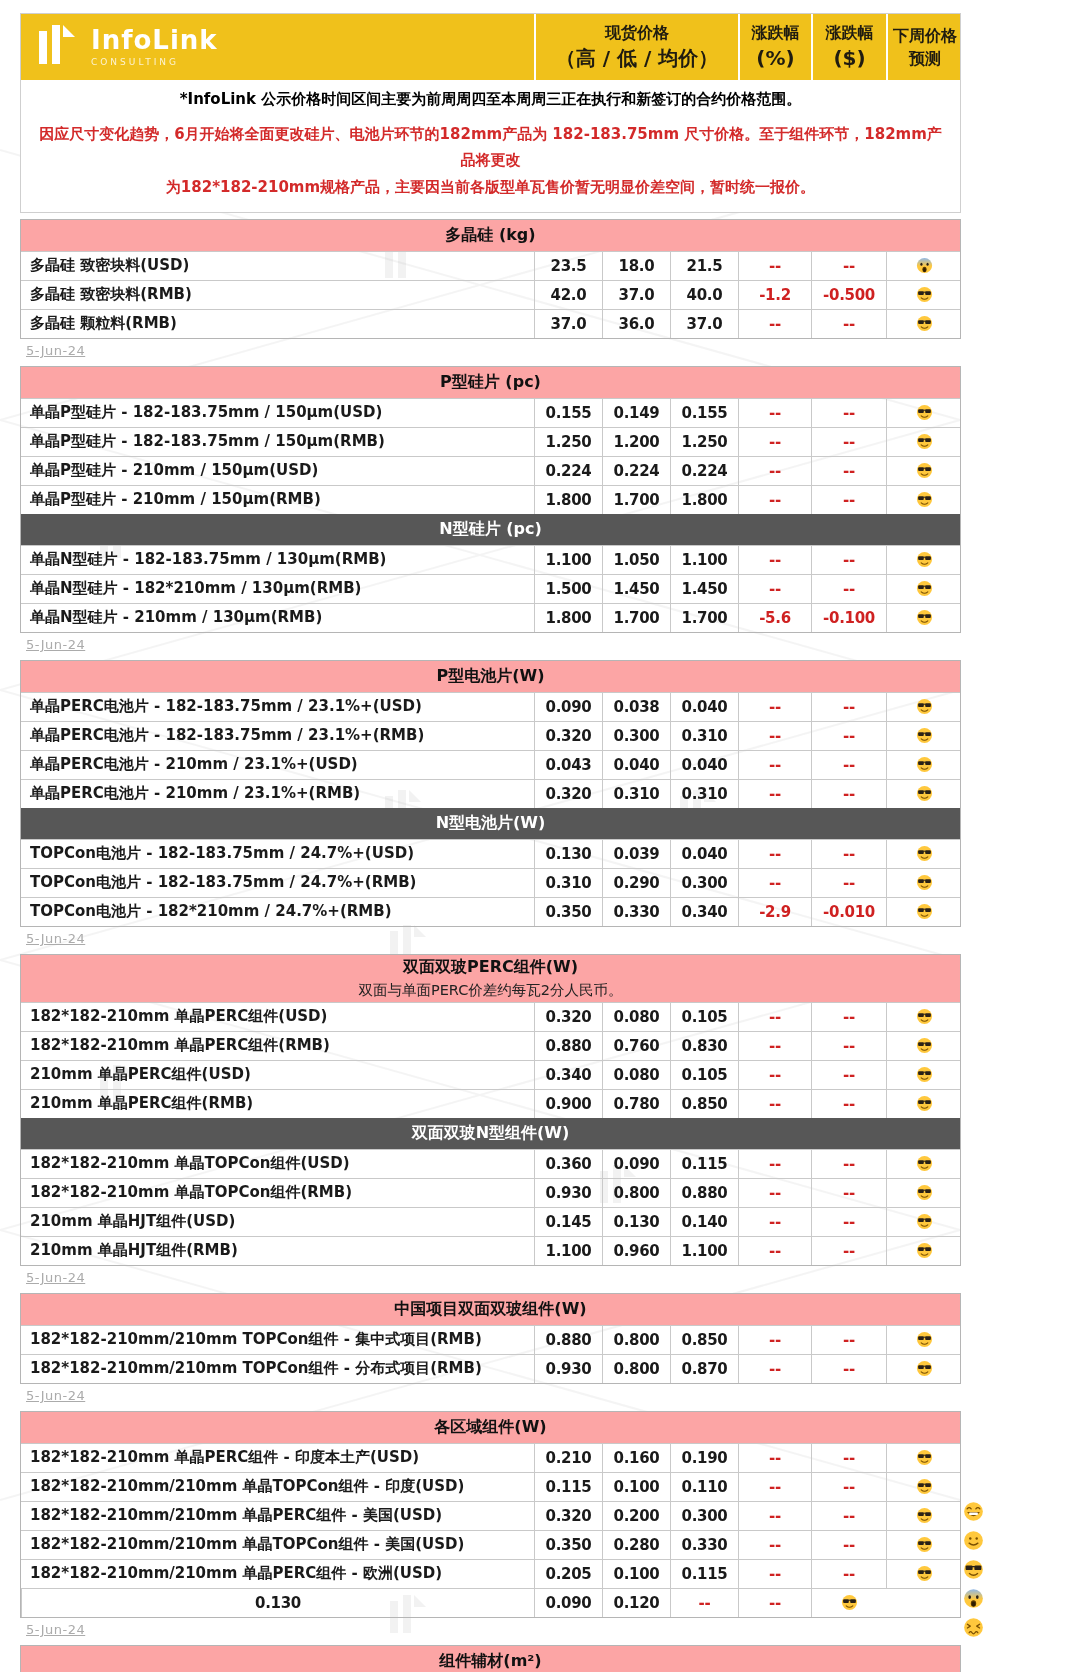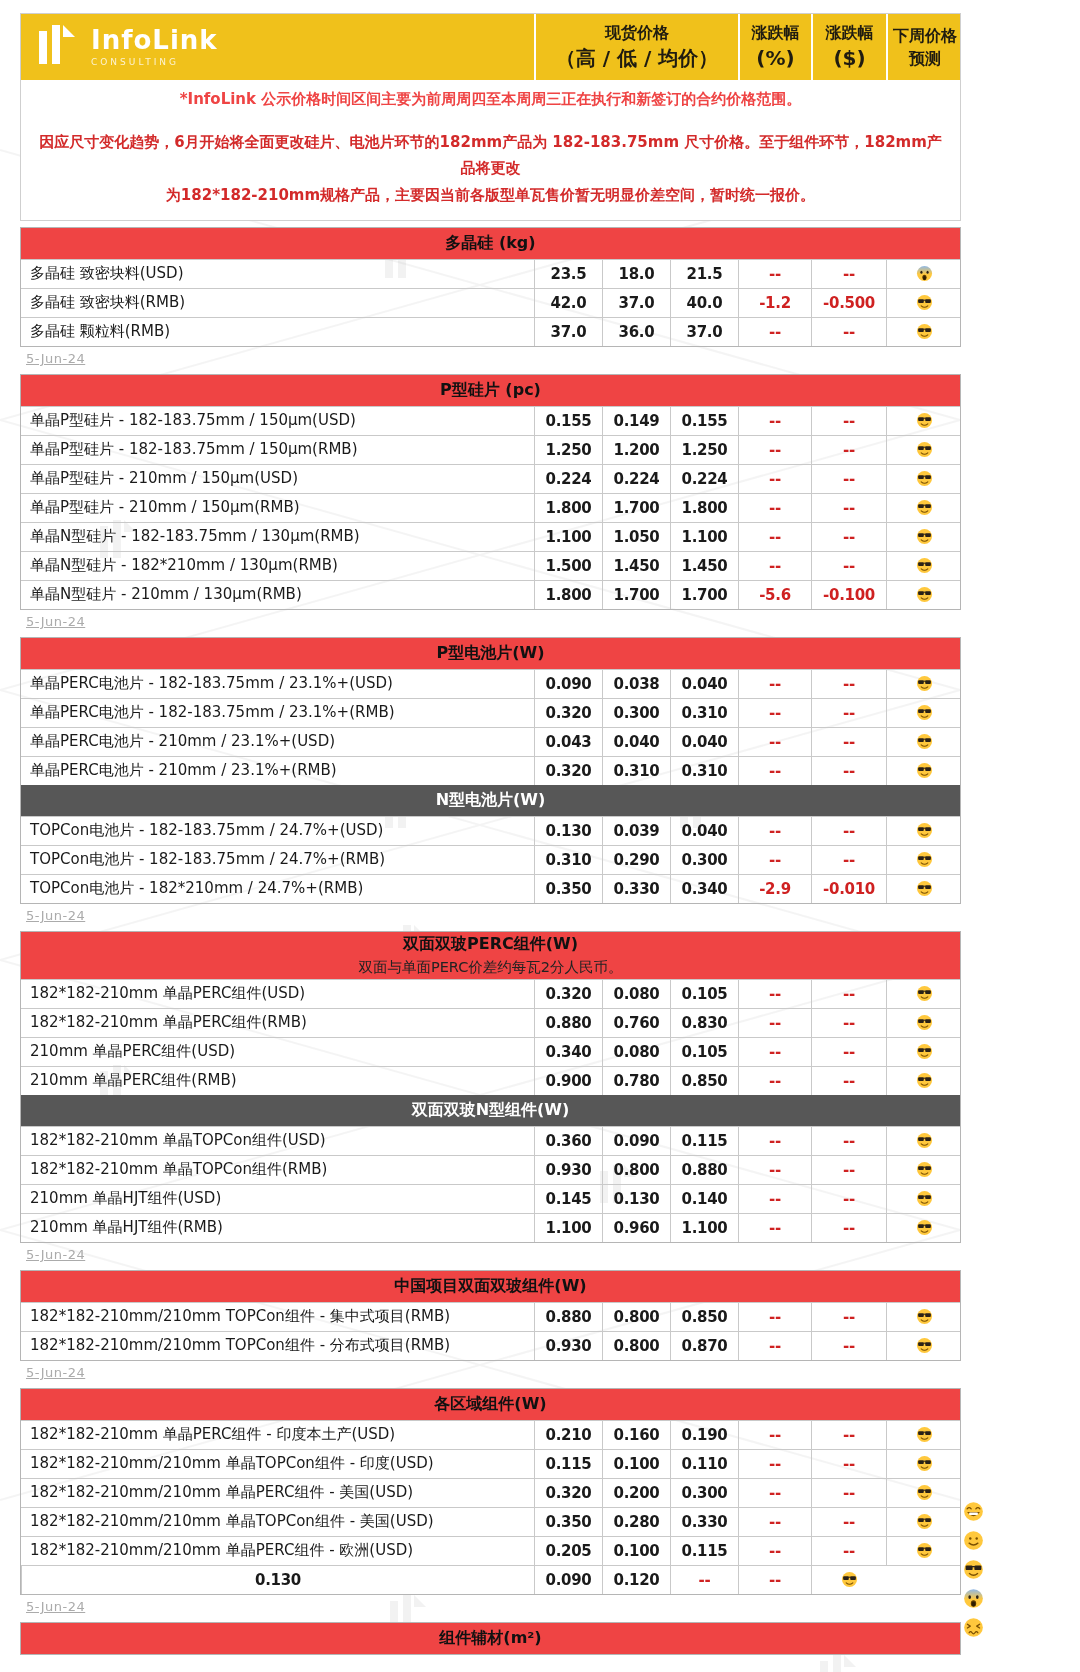--- a/index.html
+++ b/index.html
@@ -12,34 +12,34 @@
   .yellow-head{display:grid;grid-template-columns:513px 204px 73px 75px 76px;height:66px;background:#F0C11B;}
   .yellow-head .hcell{display:flex;flex-direction:column;align-items:center;justify-content:center;
     font-weight:700;color:#201c10;font-size:16px;line-height:1.45;border-left:2px solid #fff;}
   .yellow-head .hcell .sub{font-size:20px;}
   .brand-cell{display:flex;align-items:center;padding-left:16px;gap:12px;}
   .brand-text .brand-name{color:#fff;font-weight:700;font-size:26px;line-height:1;letter-spacing:1px;}
   .brand-text .brand-sub{color:#fff;opacity:.8;font-size:9px;letter-spacing:3px;margin-top:4px;}
 
   
   .notes{padding:8px 12px 12px;text-align:center;background:#fff;}
-  .note1{color:#ef4444;font-weight:700;font-size:15px;margin:2px 0 20px;}
+  .note1{color:#000000;font-weight:700;font-size:15px;margin:2px 0 12px;}
   .note2,.note3{color:#d32a2a;font-weight:700;font-size:15px;line-height:1.75;}
 
   
   .section-block{border:1px solid #b5b5b5;margin-top:6px;}
   .sec-head{min-height:27px;display:flex;flex-direction:column;align-items:center;justify-content:center;
     font-weight:700;font-size:16px;padding:2px 0;}
-  .sec-head.light{background:#ef4444;color:#111;}
+  .sec-head.light{background:#fca5a5;color:#111;}
   .sec-head.dark{background:#575757;color:#fff;}
   .sec-sub{font-weight:400;font-size:14.5px;color:#222;margin-top:3px;}
   .trow{display:grid;grid-template-columns:513px 68px 68px 68px 73px 75px 76px;border-top:1px solid #c9c9c9;}
   .trow>div{display:flex;align-items:center;justify-content:center;font-size:15px;min-height:26px;
     border-left:1px solid #c9c9c9;padding:1px 2px;}
-  .trow>div.lbl{justify-content:flex-start;border-left:none;padding-left:9px;font-weight:400;
+  .trow>div.lbl{justify-content:flex-start;border-left:none;padding-left:9px;font-weight:700;
     white-space:nowrap;overflow:hidden;}
   .num{font-weight:600;letter-spacing:-0.3px;}
   .neg{color:#cf2121;}
   .date-stamp{color:#ababab;font-size:13px;margin:4px 0 8px 6px;letter-spacing:.5px;text-decoration:underline;}
 
   
   .legend{position:absolute;left:963px;top:1497px;width:112px;}
   .legend-item{display:flex;align-items:center;height:29px;gap:10px;}
   .legend-item .lab{flex:1;text-align:right;font-weight:700;font-size:17px;color:#2e2e2e;white-space:nowrap;}
 
@@ -295,20 +295,23 @@
               <span class="emoji">
                 <svg width="17" height="17" viewBox="0 0 36 36">
                   <circle cx="18" cy="18" r="16" fill="#FFC83D"></circle>
                   <rect x="4.5" y="11" width="12" height="8" rx="2" fill="#2a2117"></rect>
                   <rect x="19.5" y="11" width="12" height="8" rx="2" fill="#2a2117"></rect>
                   <rect x="15.5" y="12" width="5" height="2.2" fill="#2a2117"></rect>
                   <path d="M11 25 Q18 31 25 25" stroke="#7a4f01" stroke-width="2.4" fill="none" stroke-linecap="round"></path>
                 </svg>
               </span>
             </div>
+          </div>
+          <div class="sec-head dark">
+            <span>N型硅片 (pc)</span>
           </div>
           <div class="trow">
             <div class="lbl">单晶N型硅片 - 182-183.75mm / 130μm(RMB)</div>
             <div class="num">1.100</div>
             <div class="num">1.050</div>
             <div class="num">1.100</div>
             <div class="num neg">--</div>
             <div class="num neg">--</div>
             <div class="emo">
               <span class="emoji">

